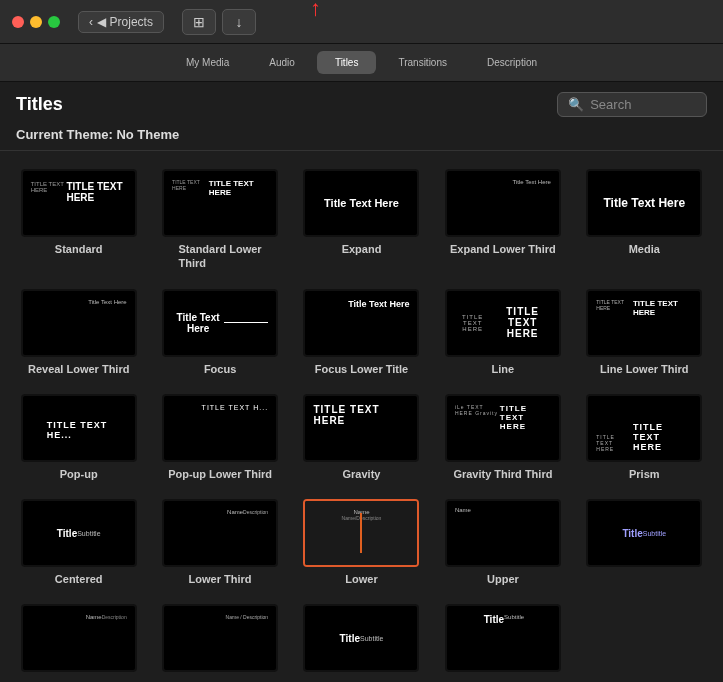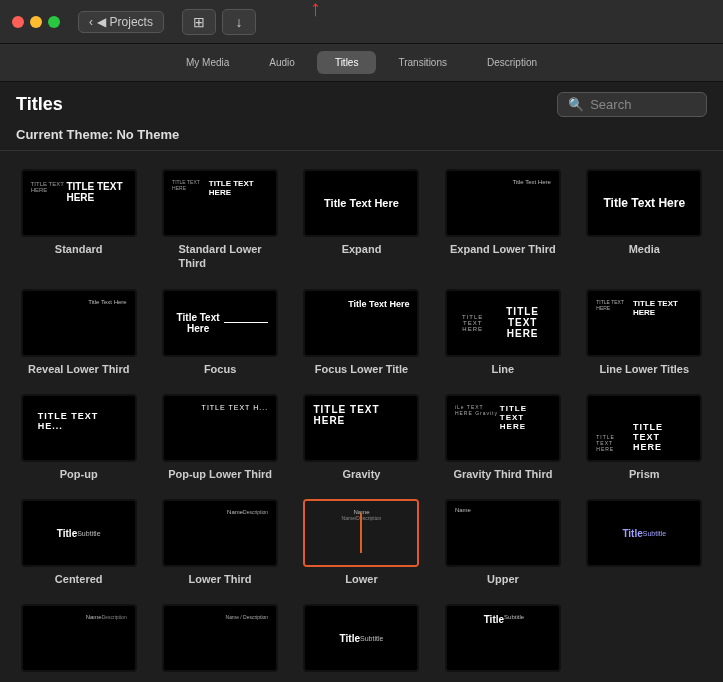--- a/index.html
+++ b/index.html
@@ -339,26 +339,26 @@
       <div class="thumb-label">Line</div>
     </div>
 
     <div class="grid-item">
       <div class="thumb-wrapper">
         <div class="thumb-black" style="justify-content:flex-end;padding-bottom:6px;padding-left:8px;">
           <div style="color:#aaa;font-size:5px;">TITLE TEXT HERE</div>
           <div style="color:#fff;font-size:8px;font-weight:bold;">TITLE TEXT HERE</div>
         </div>
       </div>
-      <div class="thumb-label">Line Lower Titles</div>
-    </div>
-
-    <div class="grid-item">
-      <div class="thumb-wrapper">
-        <div class="thumb-black" style="padding:15px;">
+      <div class="thumb-label">Line Lower Third</div>
+    </div>
+
+    <div class="grid-item">
+      <div class="thumb-wrapper">
+        <div class="thumb-black" style="padding:24px;">
           <div style="color:#fff;font-size:9px;font-weight:bold;letter-spacing:1px;">TITLE TEXT HE...</div>
         </div>
       </div>
       <div class="thumb-label">Pop-up</div>
     </div>
 
     <div class="grid-item">
       <div class="thumb-wrapper">
         <div class="thumb-black" style="justify-content:flex-end;padding-bottom:6px;padding-left:8px;">
           <div style="color:#fff;font-size:7px;letter-spacing:1px;">TITLE TEXT H...</div>

